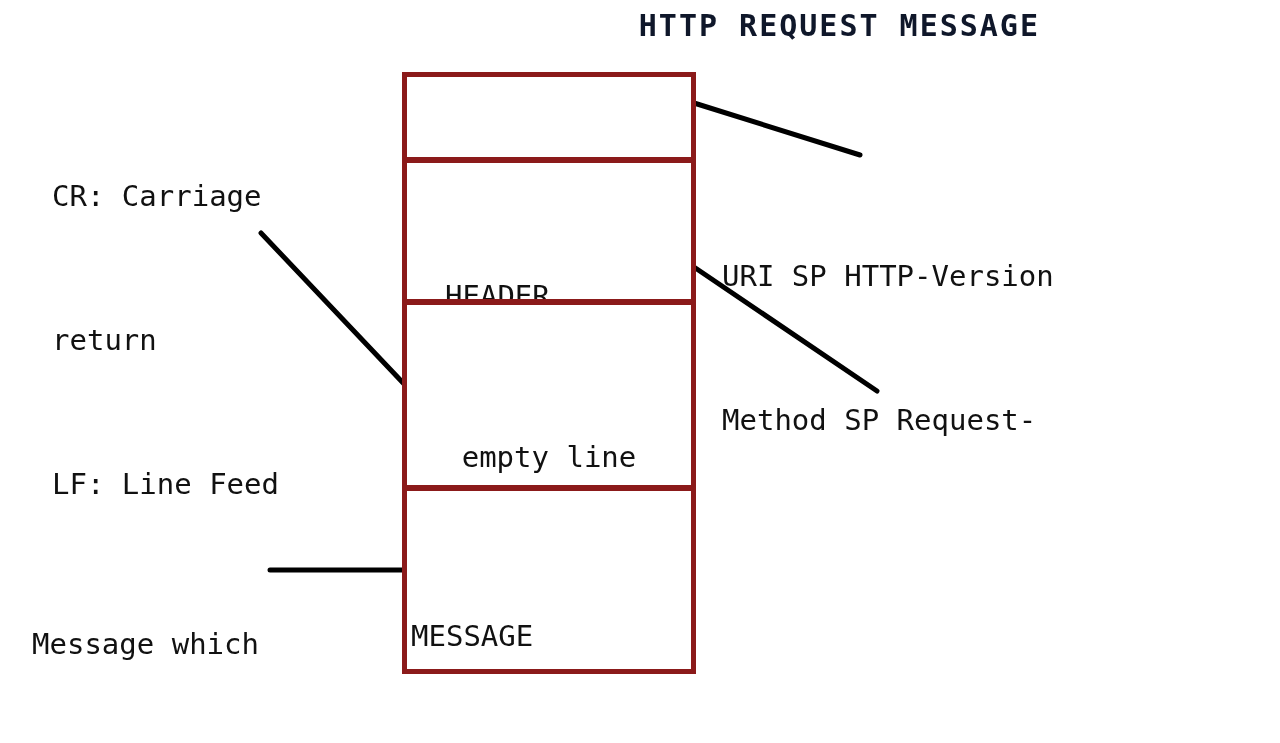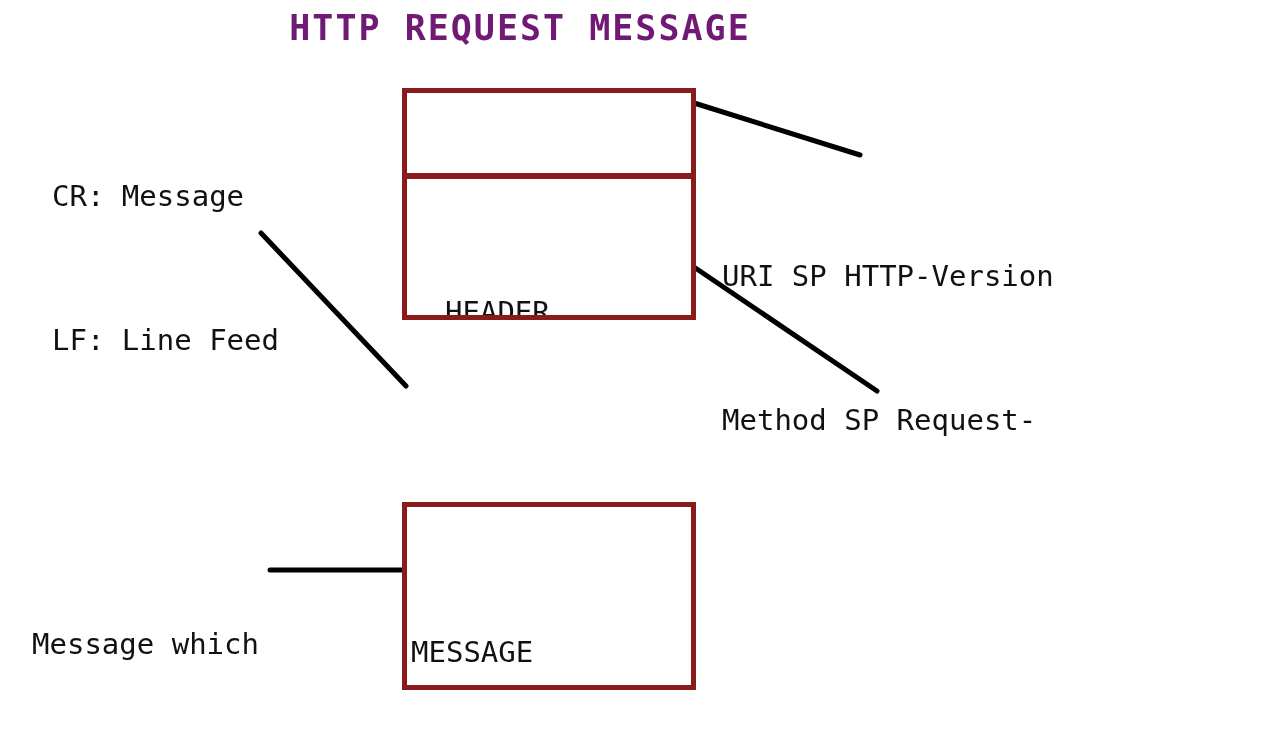--- a/index.html
+++ b/index.html
@@ -15,38 +15,37 @@
     overflow: hidden;
     font-family: "DejaVu Sans Mono", "Liberation Mono", monospace;
   }
 
   
   #title {
     position: absolute;
     left: 0;
     top: 8px;
     width: 1040px;
-    text-align: center;
+    text-align: right;
     font-family: "DejaVu Sans Mono", "Liberation Mono", monospace;
     font-weight: bold;
-    font-size: 35px;
+    font-size: 30px;
     letter-spacing: 2px;
-    color: #701a75;
+    color: #0f172a;
     white-space: pre;
   }
 
   
   #msg-box {
     position: absolute;
     left: 402px;
     top: 72px;
     width: 294px;
     height: 602px;
     box-sizing: border-box;
-    margin-top: 16px;
   }
   .seg {
     position: absolute;
     left: 0;
     width: 294px;
     box-sizing: border-box;
     border: 5px solid #8B1A1A;
     background: #ffffff;
     color: #111111;
     font-family: "DejaVu Sans Mono", "Liberation Mono", monospace;
@@ -120,30 +119,36 @@
     <div class="seg" id="seg-request-line">
       
       
     </div>
 
     <div class="seg" id="seg-header-fields">
       <span class="ln">HEADER</span>
       
     </div>
 
+    <div class="seg" id="seg-empty-line">
+      <span class="ln">empty line</span>
+      
+      
+    </div>
 
     <div class="seg" id="seg-message-body">
       <span class="ln">MESSAGE</span>
       
     </div>
 
   </div>
 
   <div class="note" id="note-cr-lf">
-    <span class="ln">CR: Message</span>
+    <span class="ln">CR: Carriage</span>
+    <span class="ln">return</span>
     <span class="ln">LF: Line Feed</span>
   </div>
 
   <div class="note" id="note-message">
     <span class="ln">Message which</span>
     
     
   </div>
 
   <div class="note" id="note-reqline">

